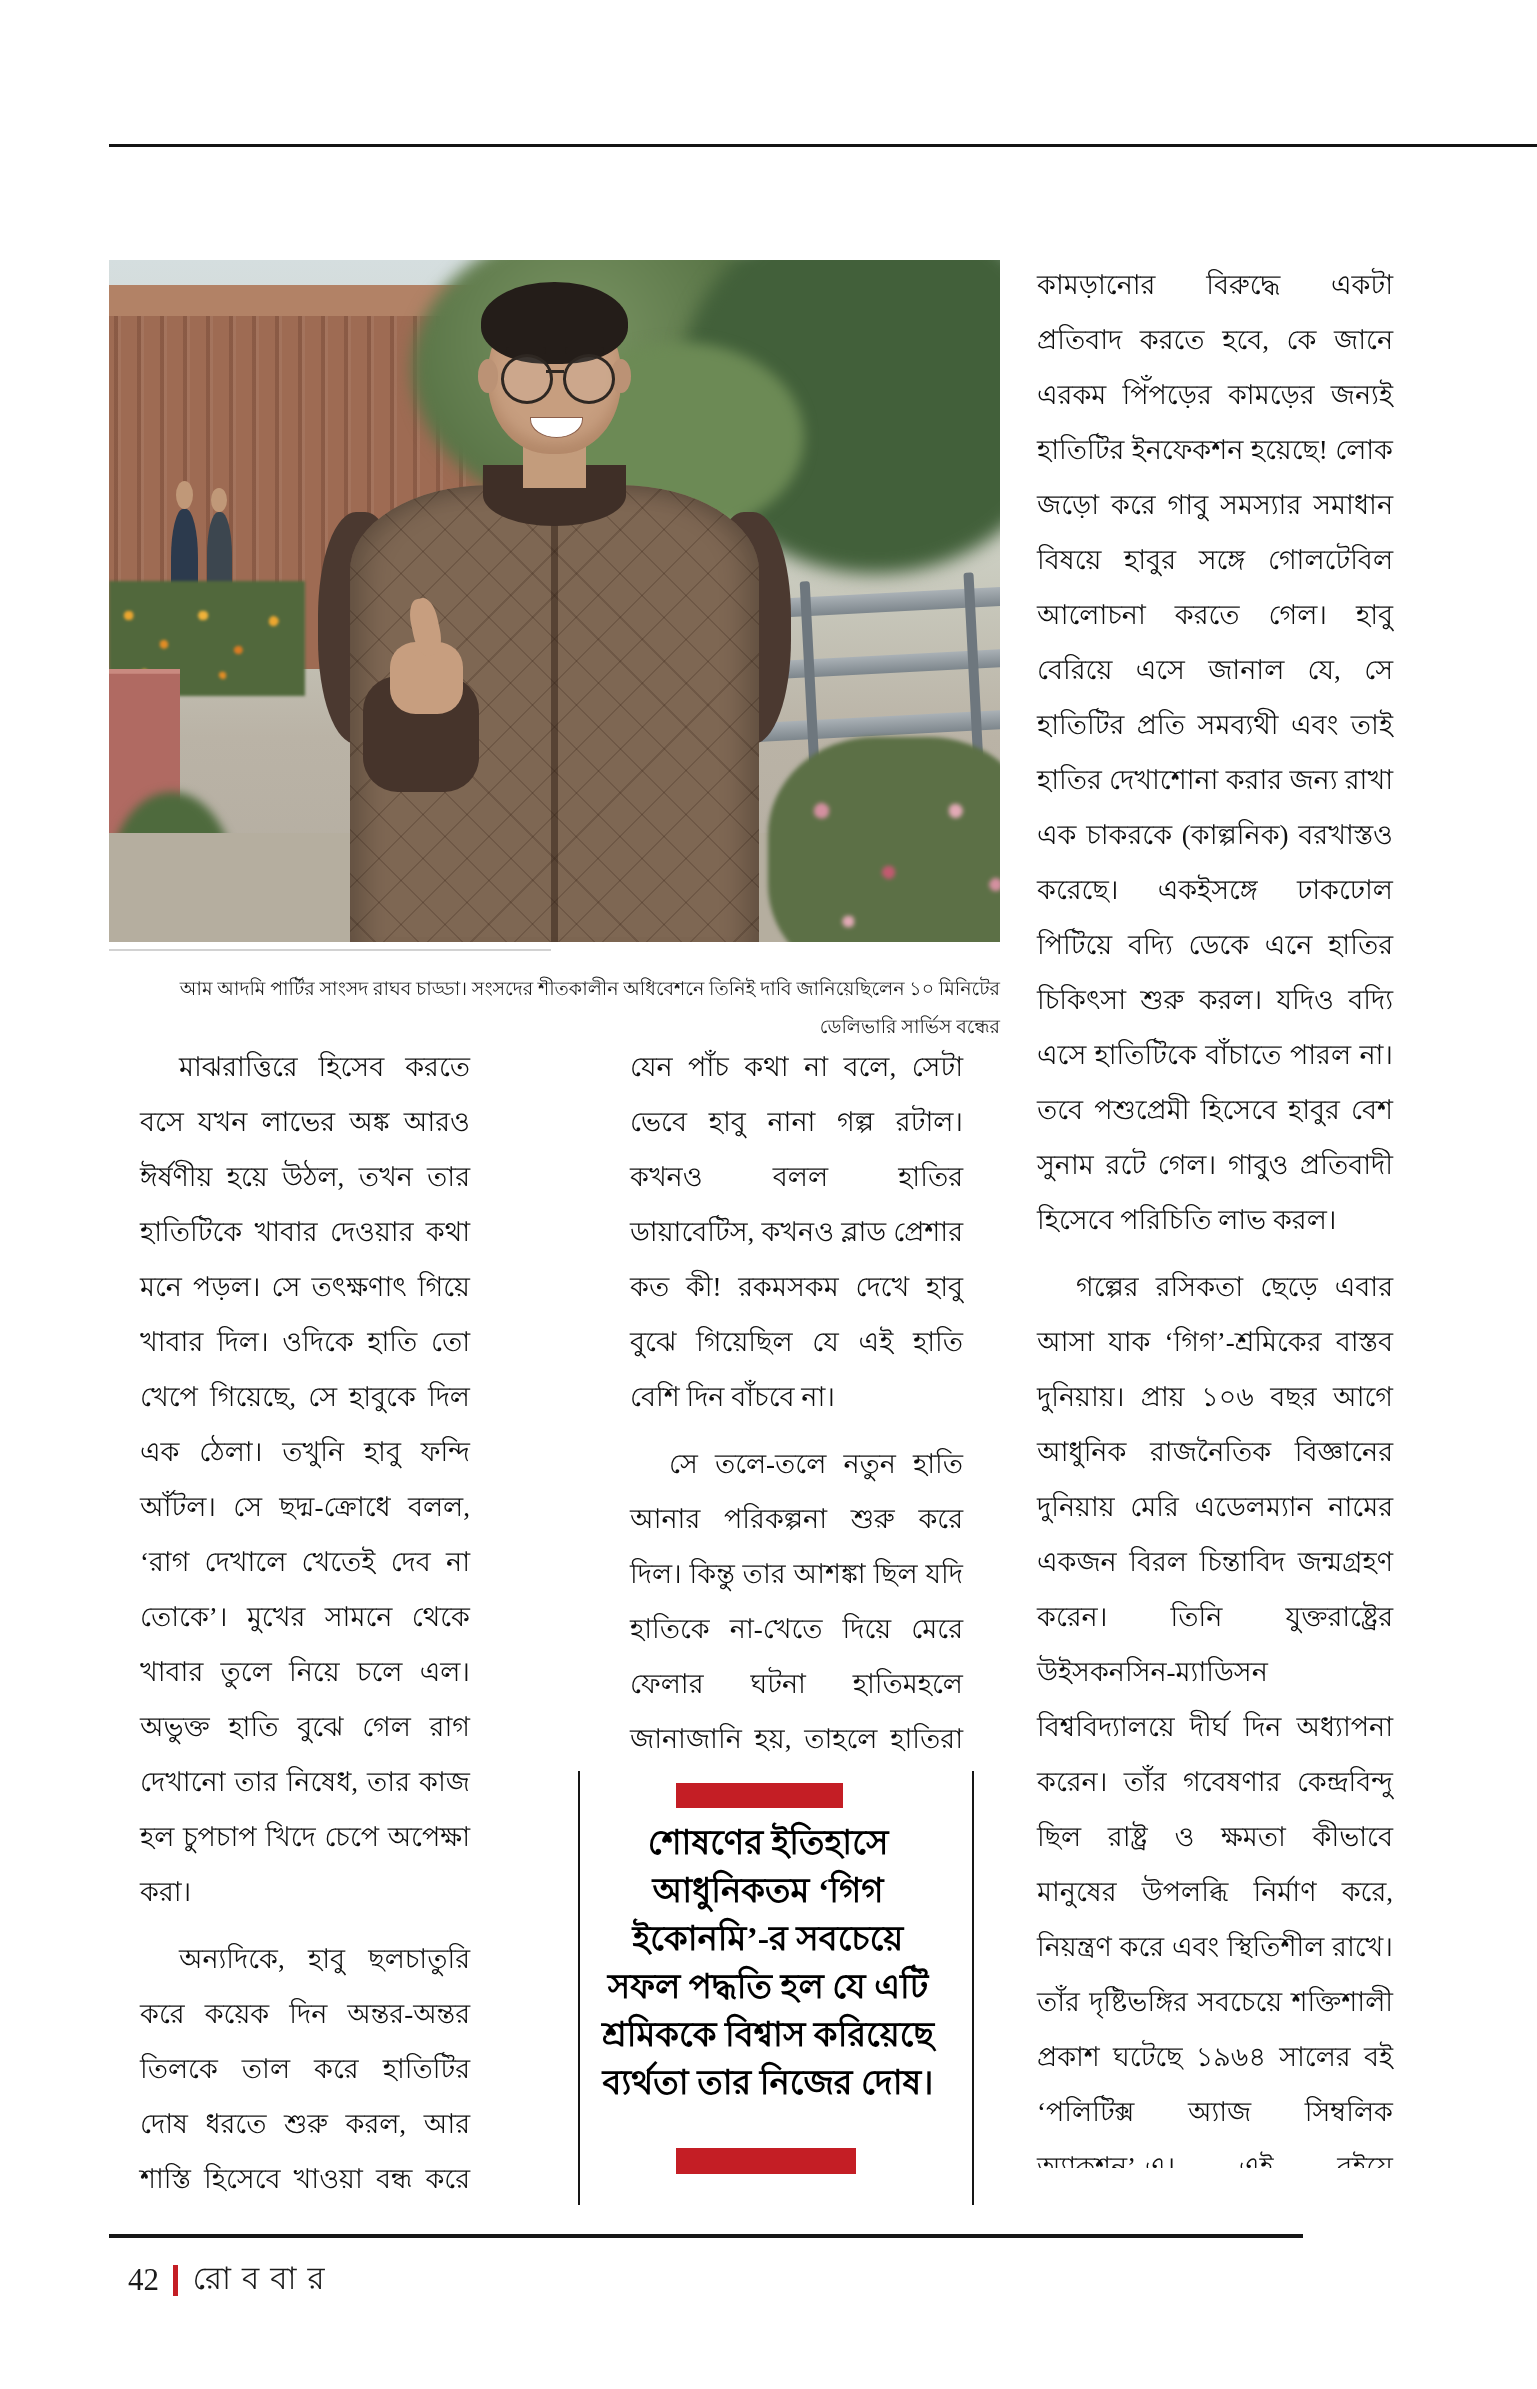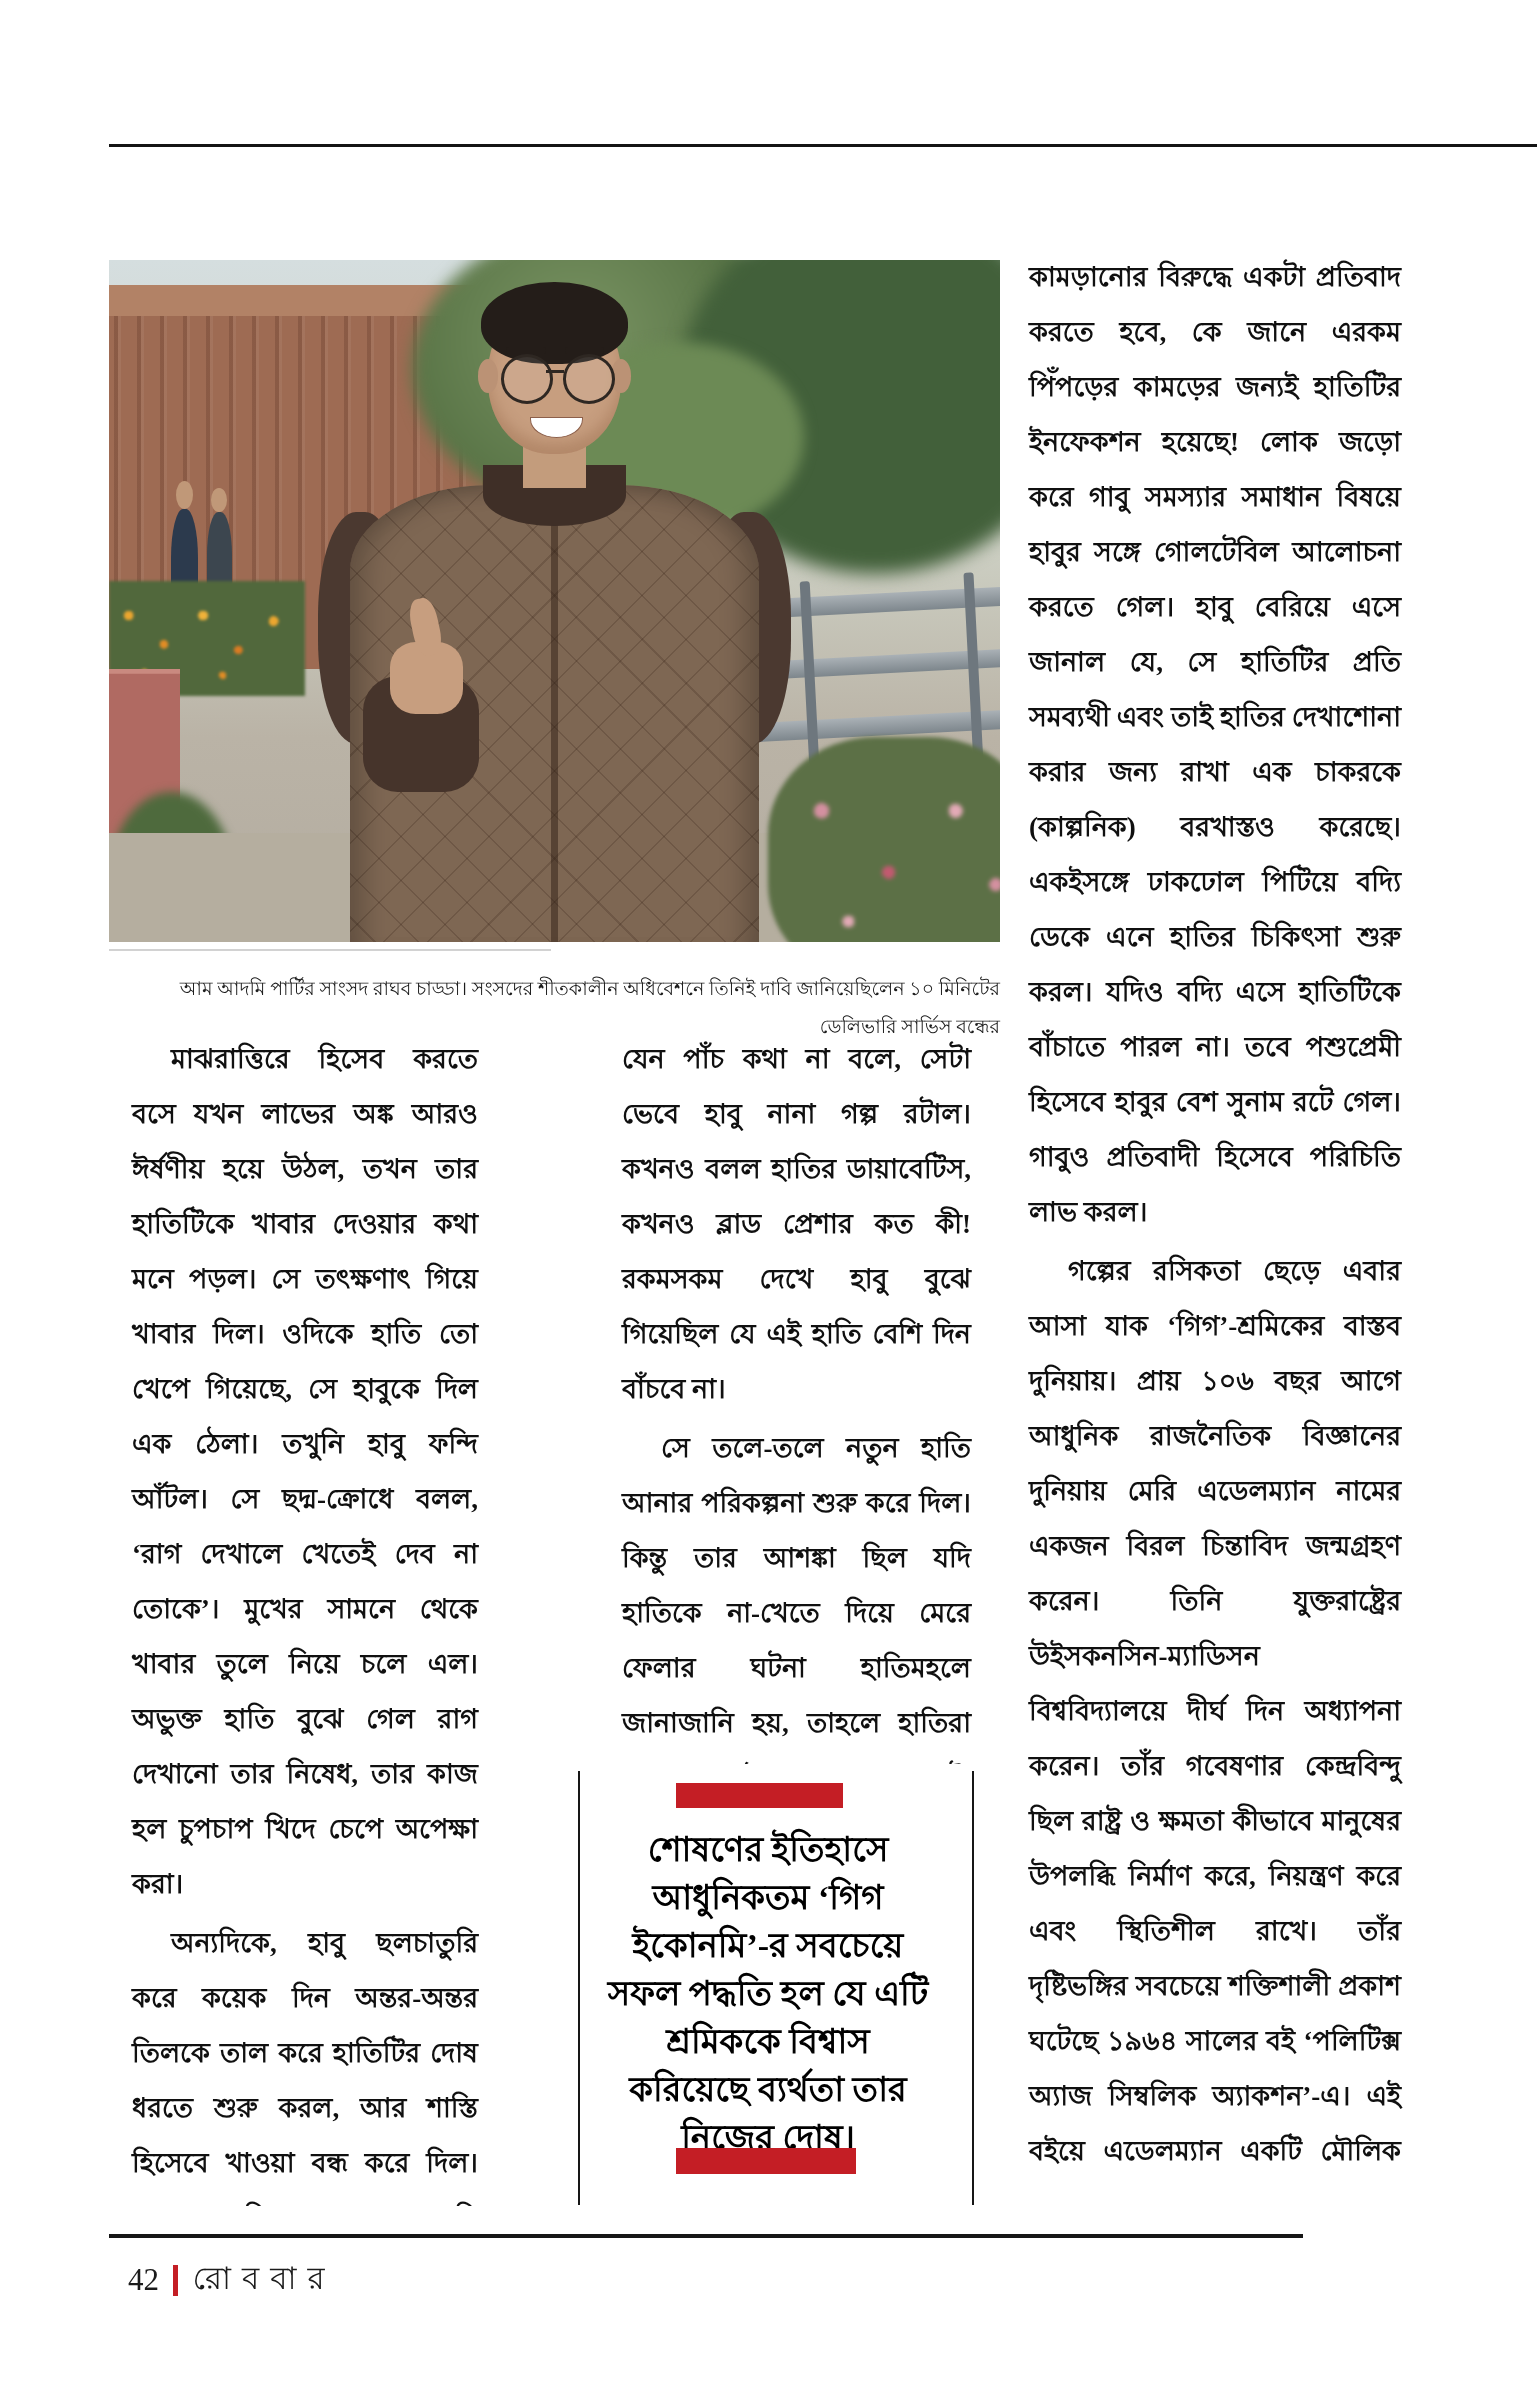--- a/index.html
+++ b/index.html
@@ -86,34 +86,34 @@
   .fist { left:31.5%; top:56%; width:8.2%; height:10.5%; background:#c79e7f; border-radius:35%; }
   .thumb { left:34%; top:49.5%; width:3%; height:8.5%; background:#c79e7f; border-radius:40%;
            transform:rotate(-12deg); }
 
   .photo-underline { left:109px; top:949px; width:442px; height:1.6px; background:#d2d2d2; }
   .caption { left:109px; top:970px; width:891px; font-size:19px; line-height:38px;
              text-align:right; color:#1c1c1c; }
 
   
   .col { font-size:27px; line-height:55px; text-align:justify; color:#101010; }
-  .col p { margin:4px;font-weight:bold; }
+  .col p { margin:12px; }
   .col p.ind { text-indent:39px; }
   .col1 { left:128px;  top:1028px; width:354px;  height:1178px; overflow:hidden; }
   .col2 { left:618px;  top:1028px; width:357px;  height:736px;  overflow:hidden; }
   .col3 { left:1025px; top:246px;  width:380px;  height:1922px; overflow:hidden; }
 
   
   .pullquote { left:578px; top:1771px; width:396px; height:434px; }
   .pq-rule { position:absolute; top:0; bottom:0; width:2.3px; background:#161616; }
   .pq-rule.l { left:0; } .pq-rule.r { right:0; }
   .pq-bar { position:absolute; background:var(--accent); height:25.6px; }
   .pq-bar.t { left:98px; top:11.6px;  width:167px; }
   .pq-bar.b { left:98px; top:377px; width:180px; }
-  .pullquote blockquote { position:absolute; left:22px; right:38px; top:48px; margin:7px;
+  .pullquote blockquote { position:absolute; left:22px; right:38px; top:48px; margin:0;
       font-size:34px; line-height:48px; font-weight:bold; text-align:center; color:#000; }
 
   
   .footer { left:128px; top:2254px; display:flex; align-items:center; gap:14px;
             font-size:31px; color:#1b1b1b; }
   .footer-sep { width:5.4px; height:31px; background:var(--accent); }
   .brand { letter-spacing:11px; }
 </style>
 </head>
 <body>

